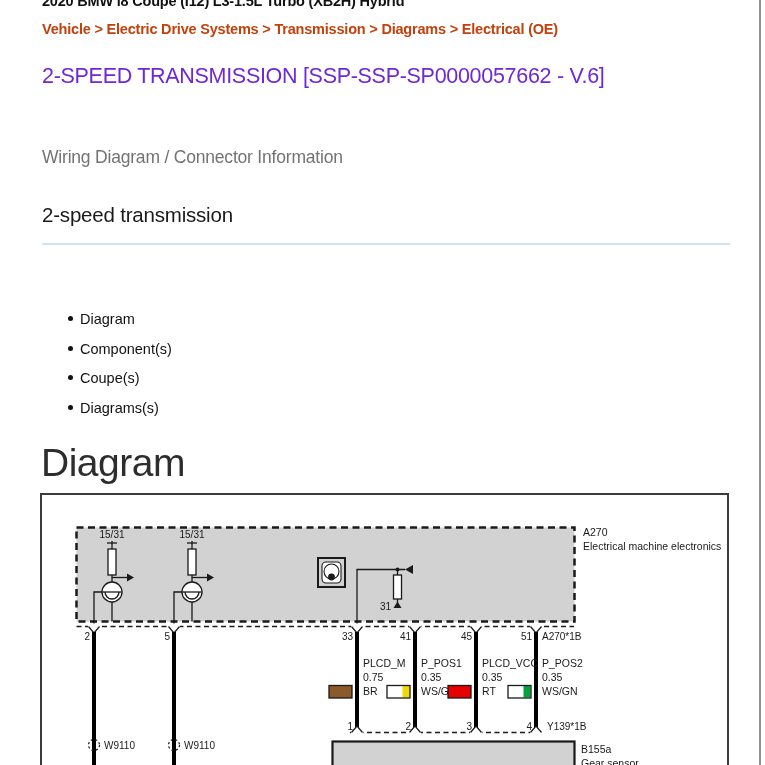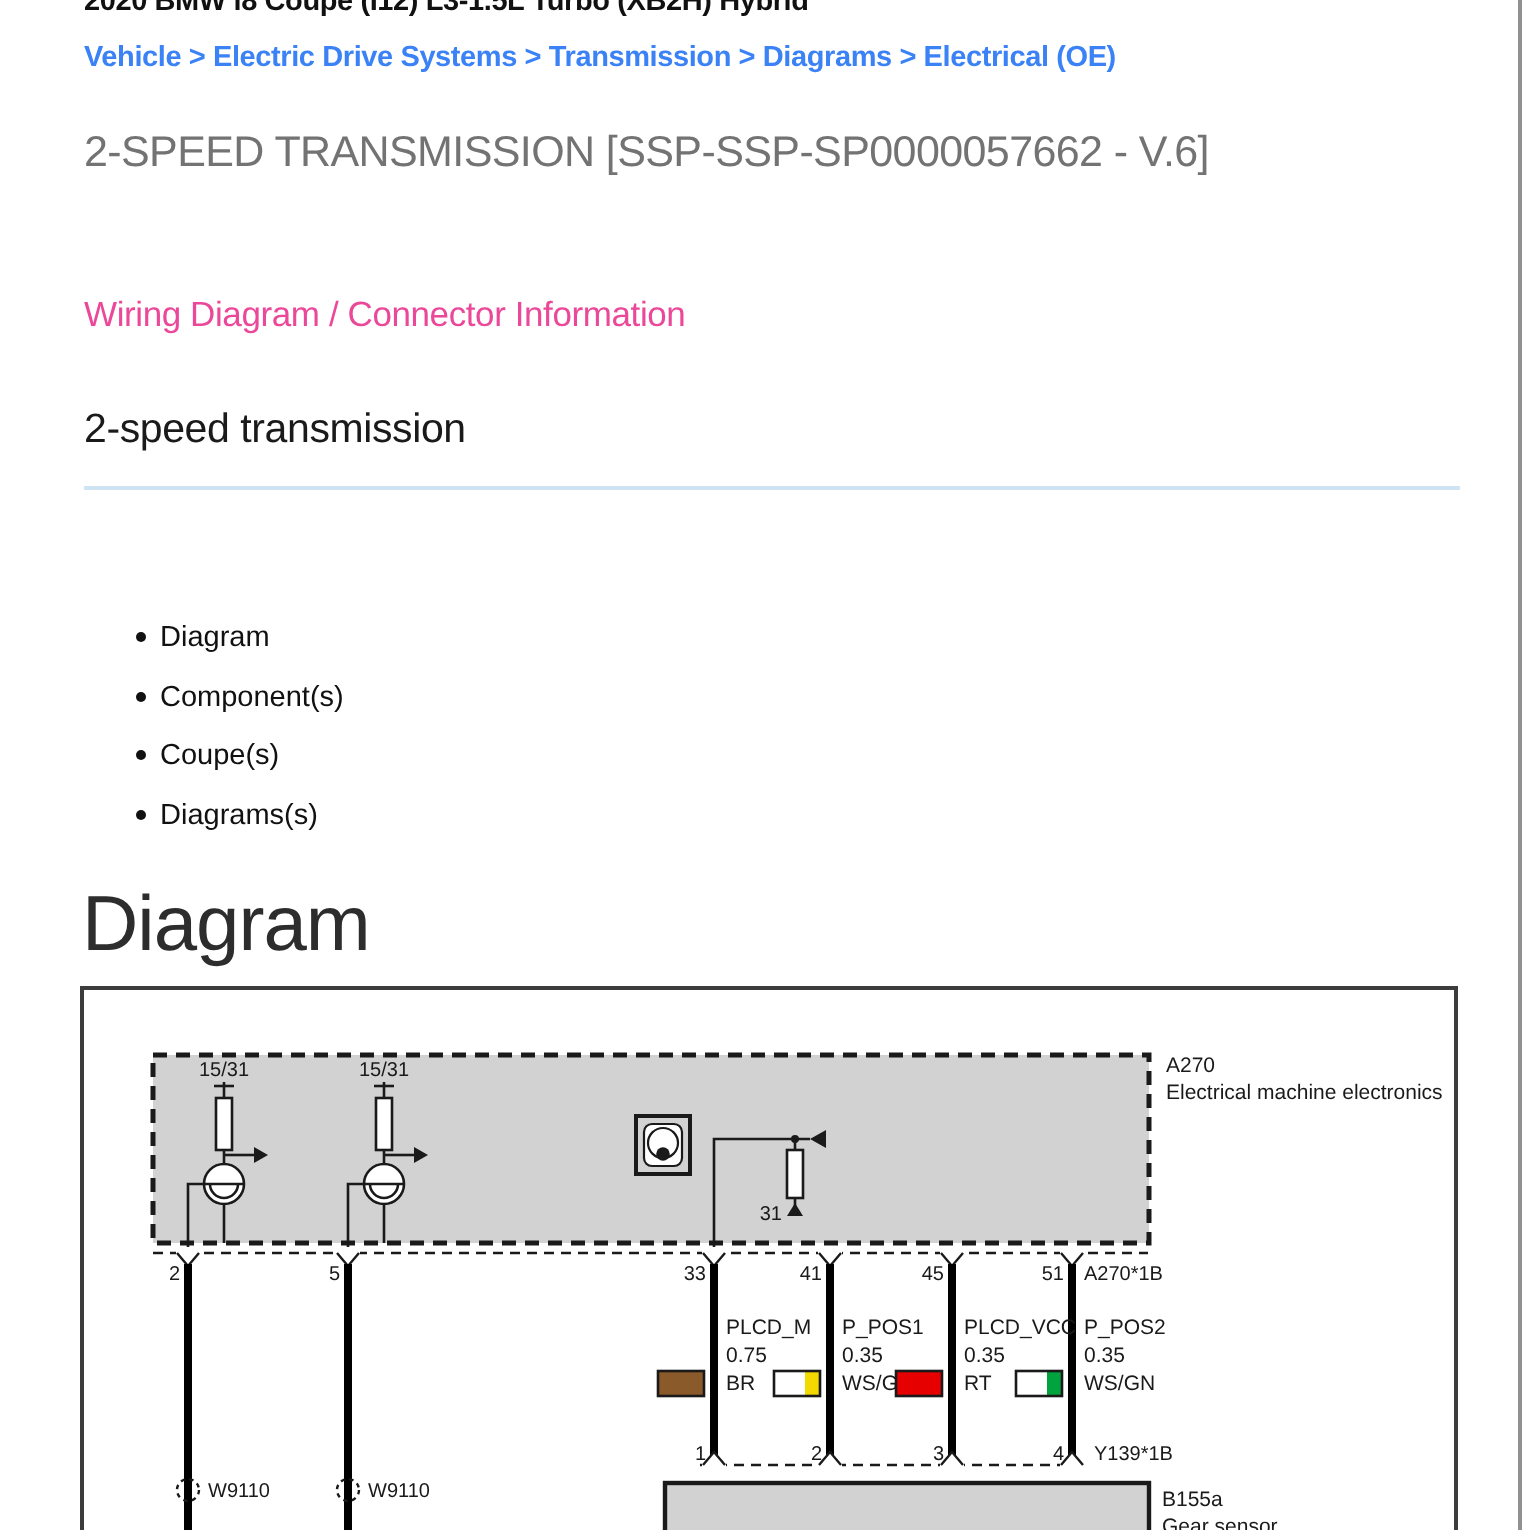--- a/index.html
+++ b/index.html
@@ -1,23 +1,23 @@
 <!DOCTYPE html>
 <html><head>
 <meta charset="utf-8">
 <style>
   * { margin:0; padding:0; box-sizing:border-box; }
   html,body { width:765px; height:765px; overflow:hidden; background:#ffffff;
               font-family:"Liberation Sans", sans-serif; color:#1a1a1a; }
   .page { position:relative; width:765px; height:765px; }
 
   .vehicle-line { position:absolute; left:42px; top:-7px; font-size:14.5px; font-weight:700; letter-spacing:-0.2px; color:#111; }
-  .breadcrumb   { position:absolute; left:42px; top:21px; font-size:14.5px; font-weight:700; letter-spacing:-0.2px; color:#3b82f6; }
-  .doc-title    { position:absolute; left:42px; top:64px; font-size:21.5px; font-weight:400; letter-spacing:-0.3px; color:#737373; }
-  .subtitle     { position:absolute; left:42px; top:147px; font-size:17.5px; font-weight:500; letter-spacing:-0.2px; color:#ec4899; }
+  .breadcrumb   { position:absolute; left:42px; top:21px; font-size:14.5px; font-weight:700; letter-spacing:-0.2px; color:#c2410c; }
+  .doc-title    { position:absolute; left:42px; top:64px; font-size:21.5px; font-weight:400; letter-spacing:-0.3px; color:#6d28d9; }
+  .subtitle     { position:absolute; left:42px; top:147px; font-size:17.5px; font-weight:500; letter-spacing:-0.2px; color:#737373; }
   .section-heading { position:absolute; left:42px; top:203px; width:688px; font-size:20.5px; font-weight:400;
                      letter-spacing:-0.2px; color:#1a1a1a; padding-bottom:16px; border-bottom:2px solid #cfe4f2; }
   .doc-id       { position:absolute; left:42px; top:255px; font-size:13.5px; color:#222; }
 
   .toc { position:absolute; left:44px; top:308px; list-style:none; }
   .toc li { position:relative; padding-left:36px; height:29.5px; line-height:22px; font-size:14.5px; color:#111; }
   .toc li .bullet { position:absolute; left:24px; top:8px; width:5px; height:5px; border-radius:50%; background:#111; }
 
   .diagram-heading { position:absolute; left:41px; top:441px; font-size:39px; font-weight:300; letter-spacing:-0.5px; color:#2d2d2d; }
 

